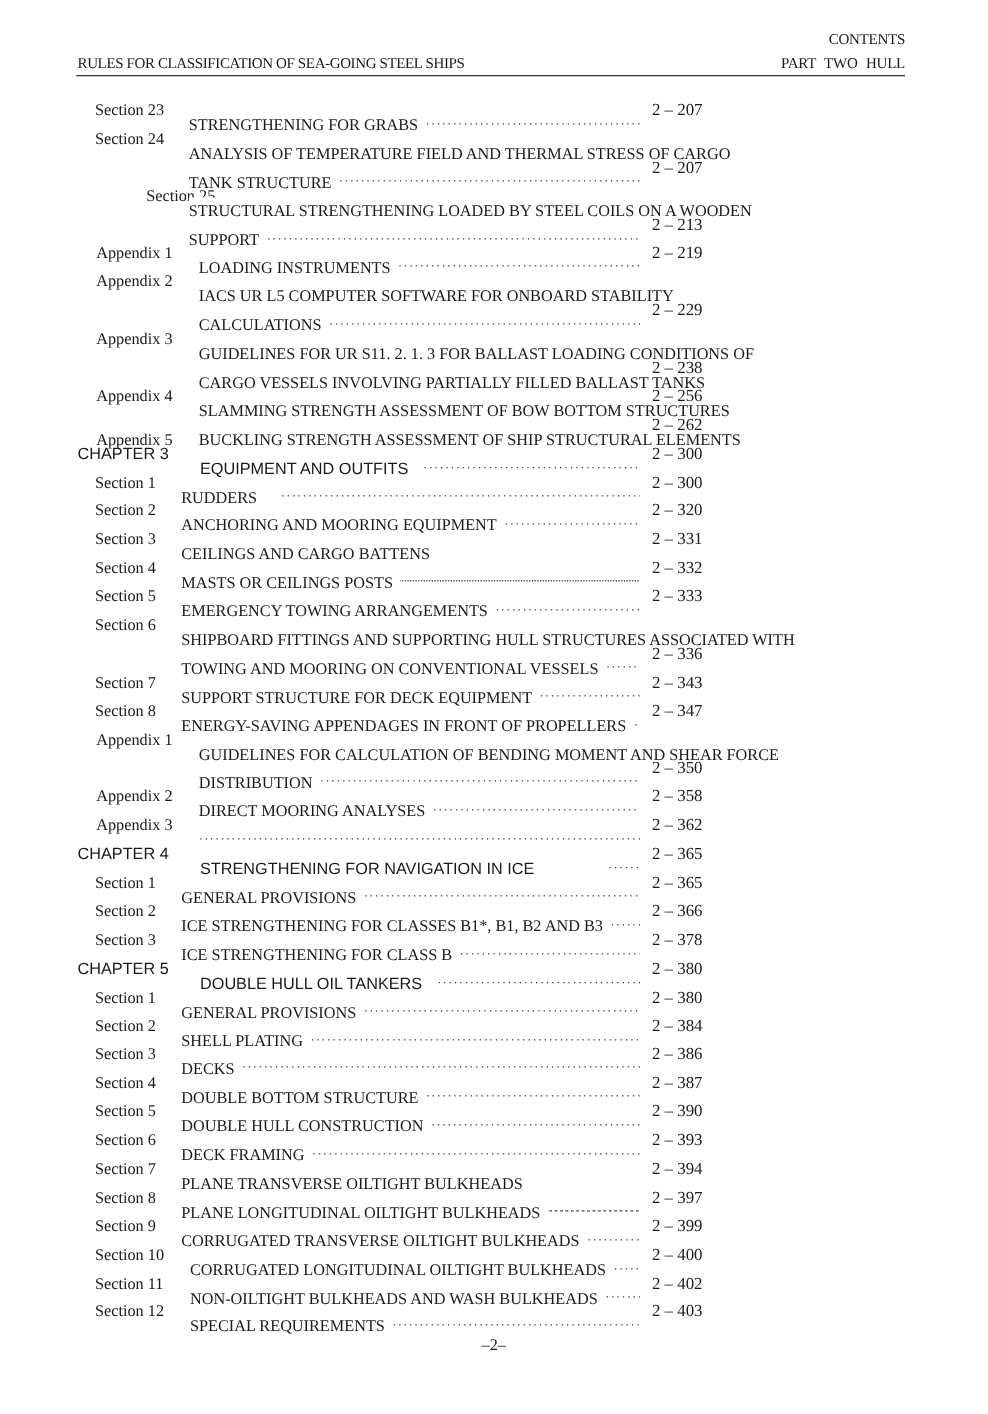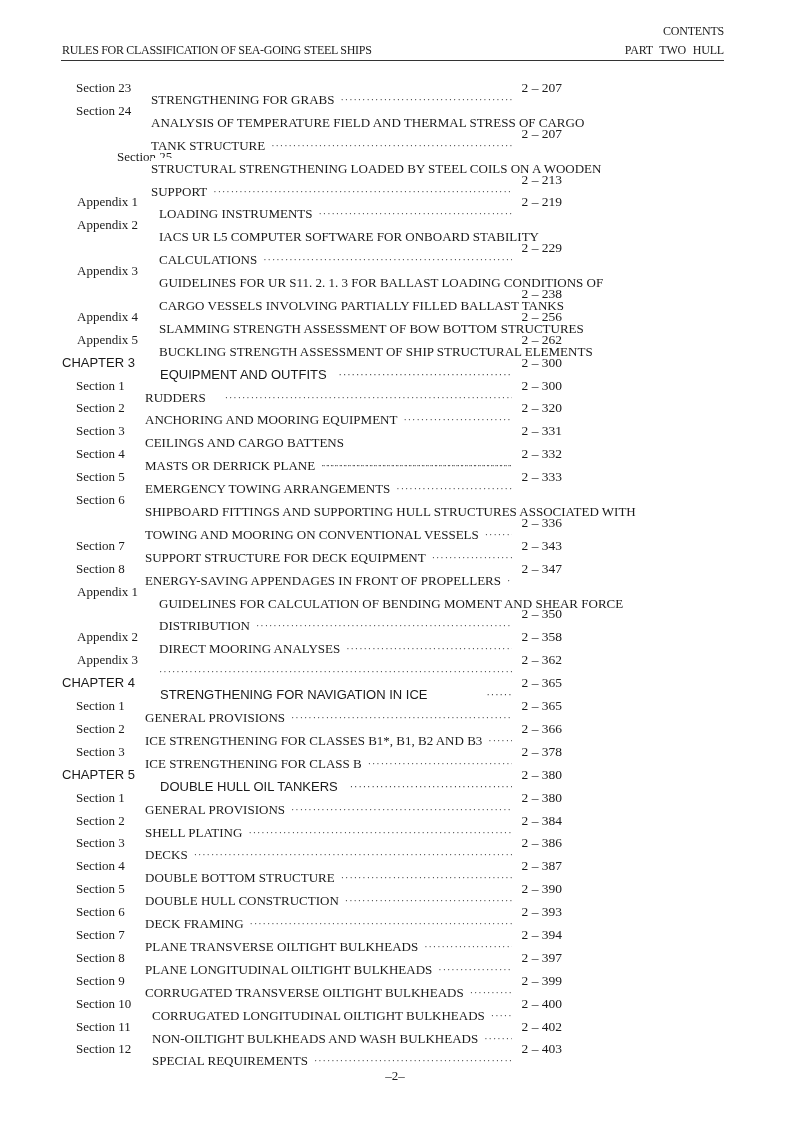--- a/index.html
+++ b/index.html
@@ -127,21 +127,21 @@
       </div>
       <div class="row">
         <span class="lbl" style="left: 77px;">Appendix 4</span>
         <span class="ttl" style="left: 159px;">
           <span class="t">SLAMMING STRENGTH ASSESSMENT OF BOW BOTTOM STRUCTURES</span>
           <span class="dots">····························································································································································································································</span>
         </span>
         <span class="pg">2 – 256</span>
       </div>
       <div class="row">
-        <span class="lbl" style="left: 77px;">Appendix 5</span>
+        <span class="lbl" style="left: 77px; margin-top: 12px;">Appendix 5</span>
         <span class="ttl" style="left: 159px;">
           <span class="t">BUCKLING STRENGTH ASSESSMENT OF SHIP STRUCTURAL ELEMENTS</span>
           <span class="dots">····························································································································································································································</span>
         </span>
         <span class="pg">2 – 262</span>
       </div>
       <div class="row chapter">
         <span class="lbl" style="left: 62px;">CHAPTER 3</span>
         <span class="ttl" style="left: 160px;">
           <span class="t">EQUIPMENT AND OUTFITS</span>
@@ -169,21 +169,21 @@
         <span class="lbl" style="left: 76px;">Section 3</span>
         <span class="ttl" style="left: 145px; flex-direction: column;">
           <span class="t">CEILINGS AND CARGO BATTENS</span>
           <span class="dots">····························································································································································································································</span>
         </span>
         <span class="pg">2 – 331</span>
       </div>
       <div class="row">
         <span class="lbl" style="left: 76px;">Section 4</span>
         <span class="ttl" style="left: 145px;">
-          <span class="t">MASTS OR DERRICK PLANE</span>
+          <span class="t">MASTS OR CEILINGS POSTS</span>
           <span class="dots">····························································································································································································································</span>
         </span>
         <span class="pg">2 – 332</span>
       </div>
       <div class="row">
         <span class="lbl" style="left: 76px;">Section 5</span>
         <span class="ttl" style="left: 145px;">
           <span class="t">EMERGENCY TOWING ARRANGEMENTS</span>
           <span class="dots">····························································································································································································································</span>
         </span>
@@ -329,21 +329,21 @@
       <div class="row">
         <span class="lbl" style="left: 76px;">Section 6</span>
         <span class="ttl" style="left: 145px;">
           <span class="t">DECK FRAMING</span>
           <span class="dots">····························································································································································································································</span>
         </span>
         <span class="pg">2 – 393</span>
       </div>
       <div class="row">
         <span class="lbl" style="left: 76px;">Section 7</span>
-        <span class="ttl" style="left: 145px;">
+        <span class="ttl" style="left: 145px; flex-direction: column;">
           <span class="t">PLANE TRANSVERSE OILTIGHT BULKHEADS</span>
           <span class="dots">····························································································································································································································</span>
         </span>
         <span class="pg">2 – 394</span>
       </div>
       <div class="row">
         <span class="lbl" style="left: 76px;">Section 8</span>
         <span class="ttl" style="left: 145px;">
           <span class="t">PLANE LONGITUDINAL OILTIGHT BULKHEADS</span>
           <span class="dots">····························································································································································································································</span>

